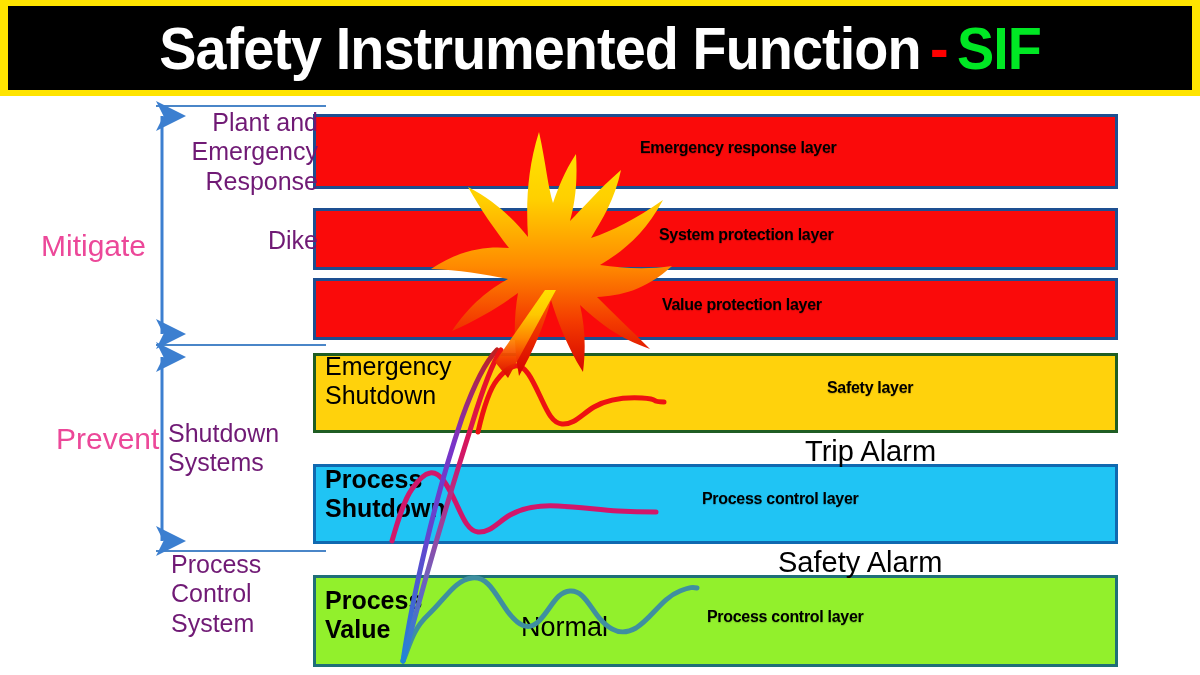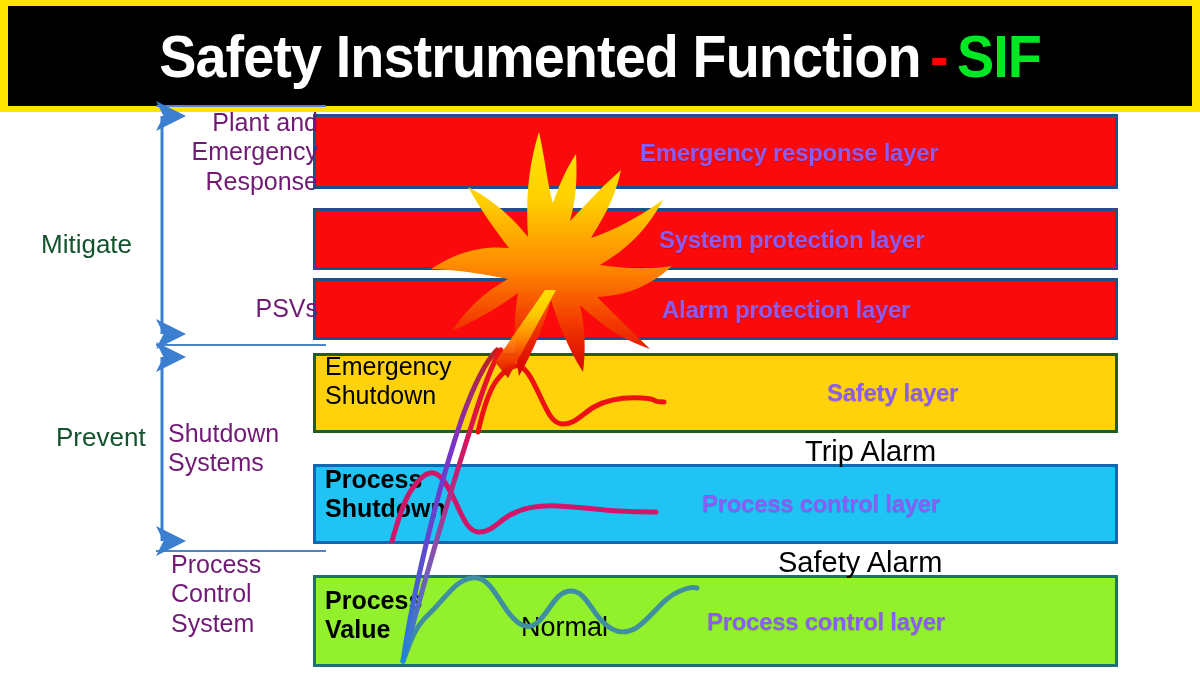--- a/index.html
+++ b/index.html
@@ -1,50 +1,50 @@
 <!DOCTYPE html>
 <html><head>
 <meta charset="utf-8">
 <style>
   html,body{margin:0;padding:0;background:#ffffff;}
   body{width:1200px;height:675px;overflow:hidden;
        font-family:"Liberation Sans", sans-serif;}
   #stage{position:relative;width:1200px;height:675px;background:#fff;}
 
   
-  .banner{position:absolute;left:0;top:0;width:1200px;height:112px;
+  .banner{position:absolute;left:0;top:0;width:1200px;height:96px;
           background:#ffe400;box-sizing:border-box;padding:6px 8px;text-align:center;}
   .banner-inner{width:100%;height:100%;background:#000;
                 display:flex;align-items:center;justify-content:center;}
   .title{font-weight:bold;font-size:60px;letter-spacing:-1px;
          white-space:nowrap;transform:scaleX(.93);transform-origin:center;}
   .t-white{color:#ffffff;}
   .t-dash{color:#ff0000;padding:0 10px;}
   .t-green{color:#00e824;}
 
   
   .bar{position:absolute;box-sizing:border-box;border:3px solid #1f5fa9;
        display:flex;align-items:center;}
   .bar.red{background:#fa0a0a;border-color:#1d4f91;}
   .bar.yellow{background:#ffd20c;border-color:#1f5d23;}
   .bar.cyan{background:#20c4f4;border-color:#1069b0;}
   .bar.green{background:#92f02c;border-color:#1f6f77;}
 
-  .bar-title{position:absolute;font-weight:bold;font-size:24px;color:#8b5cf6;
+  .bar-title{position:absolute;font-weight:bold;font-size:16px;color:#000000;
              white-space:nowrap;letter-spacing:-.3px;
              text-shadow:0 1px 1px rgba(0,0,0,.18);}
   .bar-left-label{position:absolute;font-size:25px;color:#000;
                   line-height:1.16;font-weight:400;white-space:nowrap;}
   .bar-left-label.bold{font-weight:bold;}
 
   
   .alarm{position:absolute;font-size:29px;color:#000;white-space:nowrap;}
 
   
-  .grp-label{position:absolute;font-size:26px;color:#14532d;white-space:nowrap;}
+  .grp-label{position:absolute;font-size:30px;color:#ec4899;white-space:nowrap;}
   .tier-label{position:absolute;font-size:25px;color:#701a75;line-height:1.17;
               text-align:right;}
 
   svg.overlay{position:absolute;left:0;top:0;width:1200px;height:675px;
               pointer-events:none;}
 </style>
 </head>
 <body>
 
 <div id="stage">
@@ -59,39 +59,39 @@
 
   <div class="bar red" style="left:313px;top:114px;width:805px;height:75px;"></div>
   <div class="bar red" style="left:313px;top:208px;width:805px;height:62px;"></div>
   <div class="bar red" style="left:313px;top:278px;width:805px;height:62px;"></div>
   <div class="bar yellow" style="left:313px;top:353px;width:805px;height:80px;"></div>
   <div class="bar cyan" style="left:313px;top:464px;width:805px;height:80px;"></div>
   <div class="bar green" style="left:313px;top:575px;width:805px;height:92px;"></div>
 
   <div class="bar-title" style="left:640px;top:139px;">Emergency response layer</div>
   <div class="bar-title" style="left:659px;top:226px;">System protection layer</div>
-  <div class="bar-title" style="left:662px;top:296px;">Alarm protection layer</div>
+  <div class="bar-title" style="left:662px;top:296px;">Value protection layer</div>
   <div class="bar-title" style="left:827px;top:379px;">Safety layer</div>
   <div class="bar-title" style="left:702px;top:490px;">Process control layer</div>
   <div class="bar-title" style="left:707px;top:608px;">Process control layer</div>
 
   <div class="bar-left-label" style="left:325px;top:352px;">Emergency<br>Shutdown</div>
   <div class="bar-left-label bold" style="left:325px;top:465px;">Process<br>Shutdown</div>
   <div class="bar-left-label bold" style="left:325px;top:586px;">Process<br>Value</div>
 
   <div class="alarm" style="left:805px;top:435px;">Trip Alarm</div>
   <div class="alarm" style="left:778px;top:546px;">Safety Alarm</div>
 
   <div class="alarm" style="left:521px;top:612px;font-size:27px;">Normal</div>
 
   <div class="grp-label" style="left:41px;top:229px;">Mitigate</div>
   <div class="grp-label" style="left:47px;top:422px;margin-left:9px;">Prevent</div>
 
   <div class="tier-label" style="left:118px;top:108px;width:200px;">Plant and<br>Emergency<br>Response</div>
-  <div class="tier-label" style="left:118px;top:294px;width:200px;">PSVs</div>
+  <div class="tier-label" style="left:118px;top:226px;width:200px;">Dike</div>
   <div class="tier-label" style="left:118px;top:419px;width:200px;text-align:left;padding-left:50px;box-sizing:border-box;">Shutdown<br>Systems</div>
   <div class="tier-label" style="left:118px;top:550px;width:200px;text-align:left;padding-left:53px;box-sizing:border-box;">Process<br>Control<br>System</div>
 
   <svg class="overlay" viewBox="0 0 1200 675">
     <defs>
       <linearGradient id="burstGrad" x1="0" y1="0" x2="0" y2="1">
         <stop offset="0%" stop-color="#ffe800"></stop>
         <stop offset="28%" stop-color="#ffcf00"></stop>
         <stop offset="55%" stop-color="#ff8a00"></stop>
         <stop offset="78%" stop-color="#f33a00"></stop>

